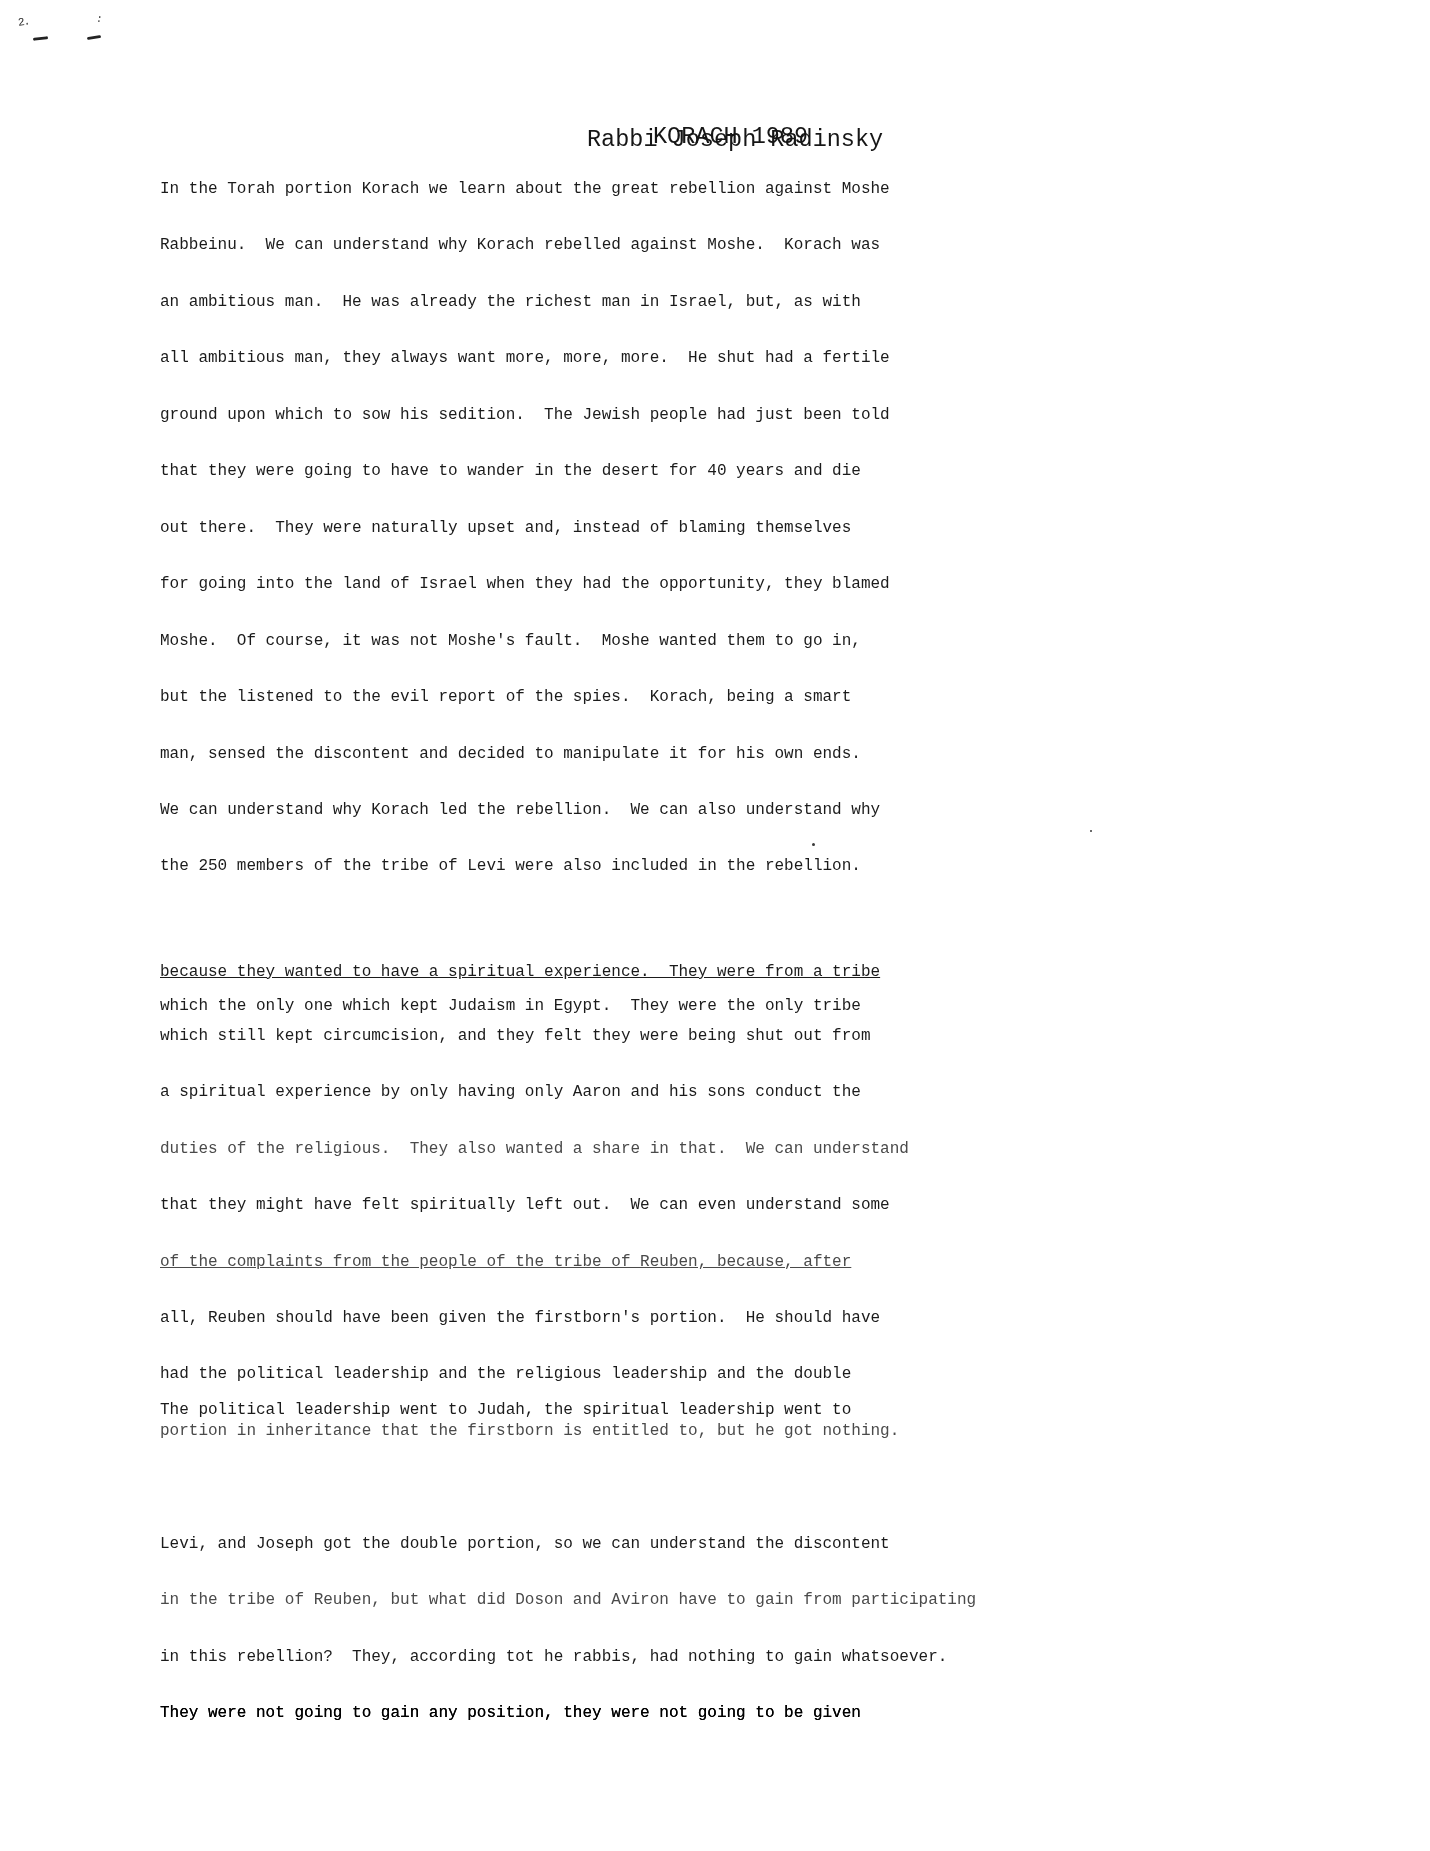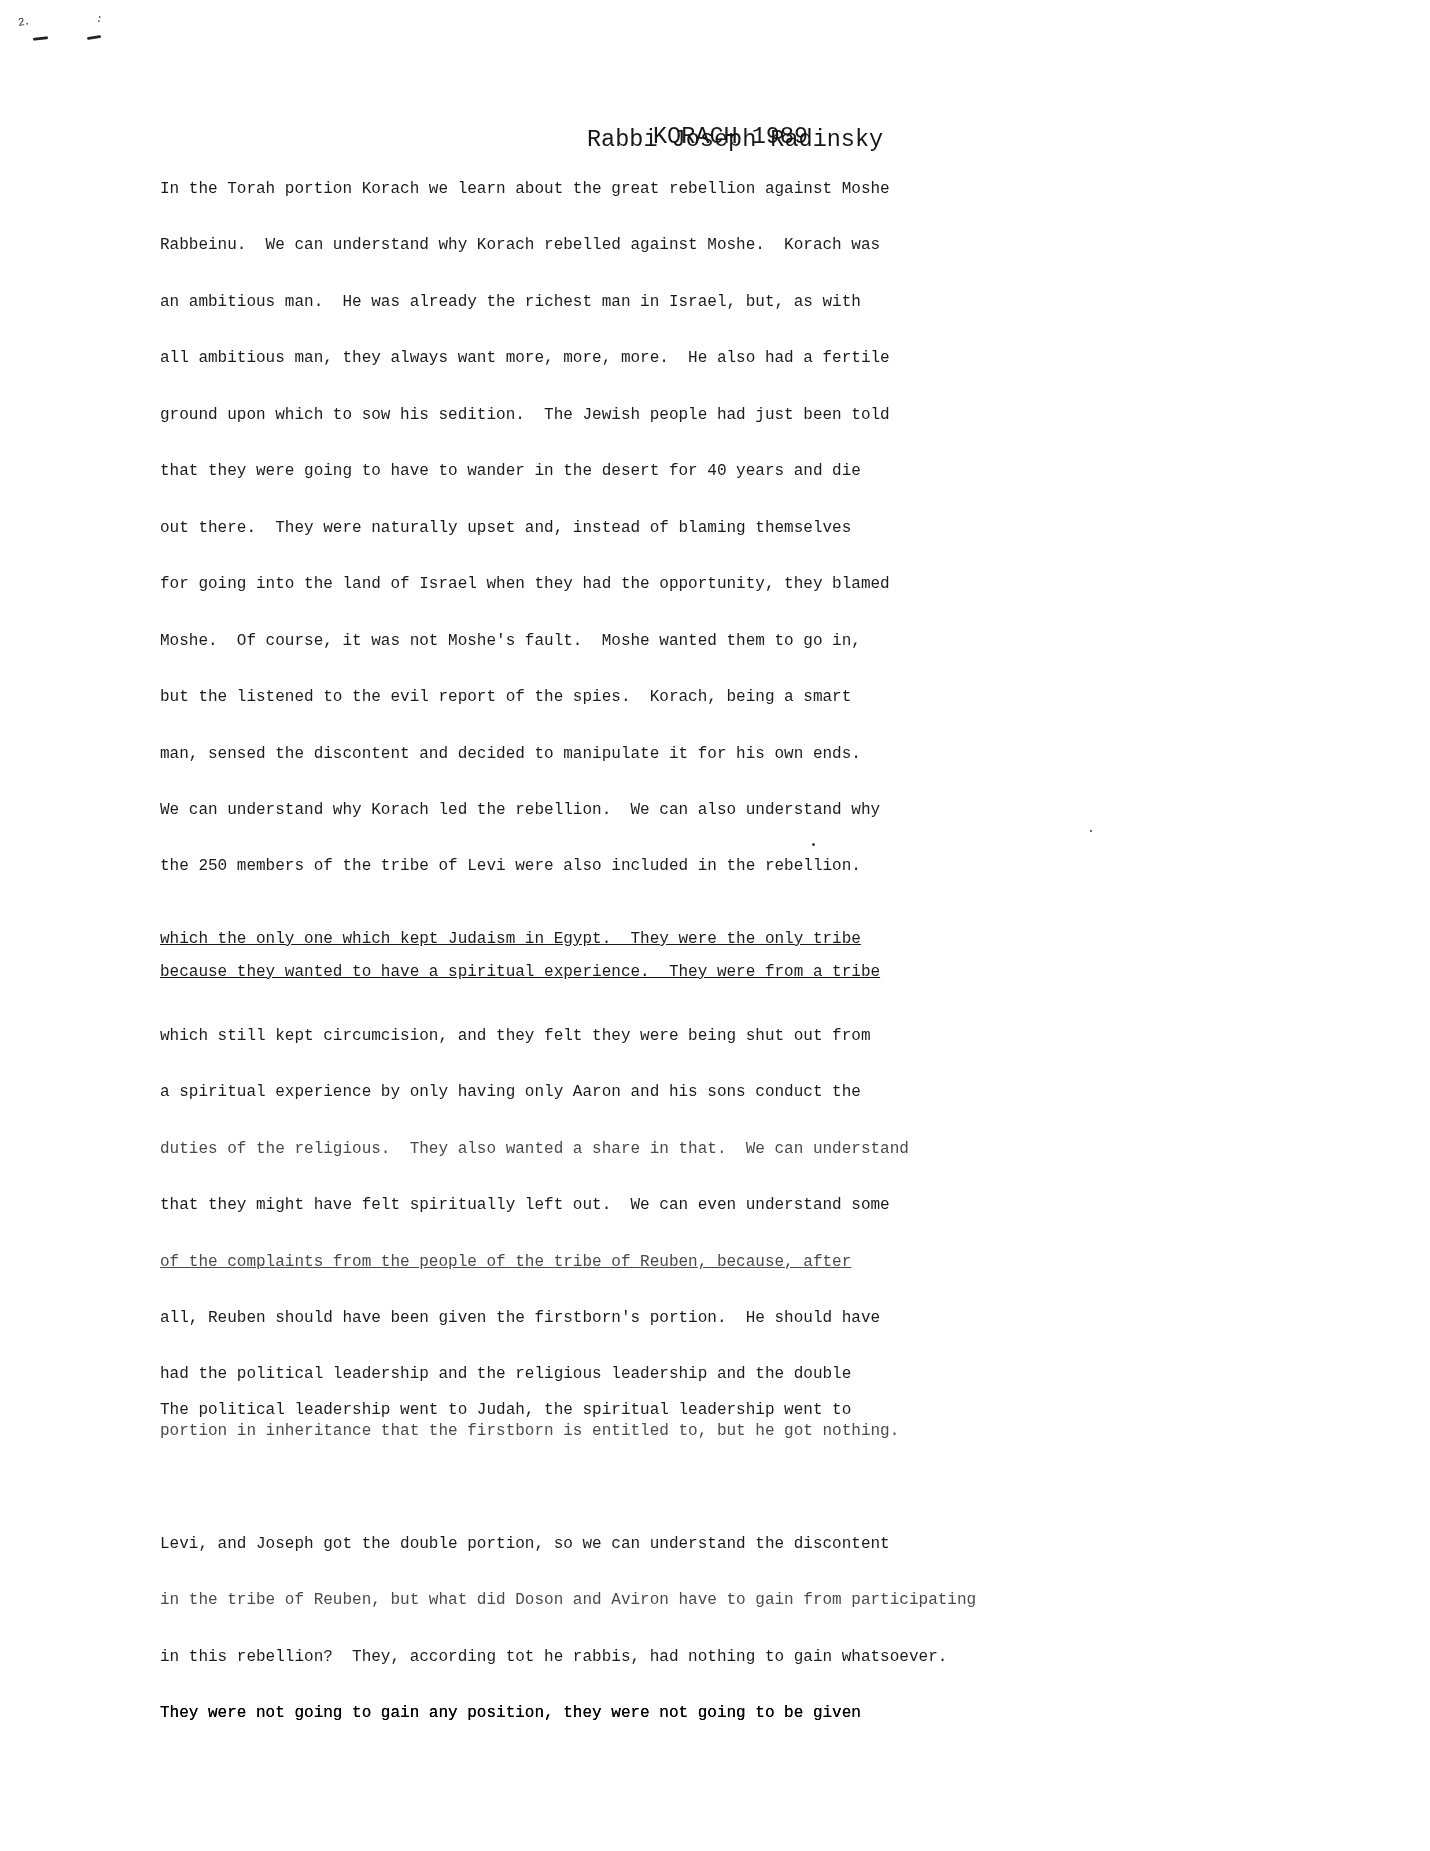--- a/index.html
+++ b/index.html
@@ -59,32 +59,32 @@
   <span class="speck speck-1"></span>
   <span class="speck speck-2"></span>
 
   <div class="title-line title-1">KORACH 1989</div>
   <div class="title-line title-2">Rabbi Joseph Radinsky</div>
 
   <div>
       <div class="body-line" style="top: 174px;">In the Torah portion Korach we learn about the great rebellion against Moshe</div>
       <div class="body-line" style="top: 230.45px;">Rabbeinu.  We can understand why Korach rebelled against Moshe.  Korach was</div>
       <div class="body-line" style="top: 286.9px;">an ambitious man.  He was already the richest man in Israel, but, as with</div>
-      <div class="body-line" style="top: 343.35px;">all ambitious man, they always want more, more, more.  He also had a fertile</div>
+      <div class="body-line" style="top: 343.35px;">all ambitious man, they always want more, more, more.  He shut had a fertile</div>
       <div class="body-line" style="top: 399.8px;">ground upon which to sow his sedition.  The Jewish people had just been told</div>
       <div class="body-line" style="top: 456.25px;">that they were going to have to wander in the desert for 40 years and die</div>
       <div class="body-line" style="top: 512.7px;">out there.  They were naturally upset and, instead of blaming themselves</div>
       <div class="body-line" style="top: 569.15px;">for going into the land of Israel when they had the opportunity, they blamed</div>
       <div class="body-line" style="top: 625.6px;">Moshe.  Of course, it was not Moshe's fault.  Moshe wanted them to go in,</div>
       <div class="body-line" style="top: 682.05px;">but the listened to the evil report of the spies.  Korach, being a smart</div>
       <div class="body-line" style="top: 738.5px;">man, sensed the discontent and decided to manipulate it for his own ends.</div>
       <div class="body-line" style="top: 794.95px;">We can understand why Korach led the rebellion.  We can also understand why</div>
       <div class="body-line" style="top: 851.4px;">the 250 members of the tribe of Levi were also included in the rebellion.</div>
       <div class="body-line" style="top: 957px; text-decoration: underline;">because they wanted to have a spiritual experience.  They were from a tribe</div>
-      <div class="body-line" style="top: 924px; text-decoration: underline;">which the only one which kept Judaism in Egypt.  They were the only tribe</div>
+      <div class="body-line" style="top: 991px;">which the only one which kept Judaism in Egypt.  They were the only tribe</div>
       <div class="body-line" style="top: 1020.75px;">which still kept circumcision, and they felt they were being shut out from</div>
       <div class="body-line" style="top: 1077.2px;">a spiritual experience by only having only Aaron and his sons conduct the</div>
       <div class="body-line light" style="top: 1133.65px;">duties of the religious.  They also wanted a share in that.  We can understand</div>
       <div class="body-line" style="top: 1190.1px;">that they might have felt spiritually left out.  We can even understand some</div>
       <div class="body-line light" style="top: 1246.55px; text-decoration: underline;">of the complaints from the people of the tribe of Reuben, because, after</div>
       <div class="body-line" style="top: 1303px;">all, Reuben should have been given the firstborn's portion.  He should have</div>
       <div class="body-line" style="top: 1359.45px;">had the political leadership and the religious leadership and the double</div>
       <div class="body-line light" style="top: 1415.9px;">portion in inheritance that the firstborn is entitled to, but he got nothing.</div>
       <div class="body-line" style="top: 1395px;">The political leadership went to Judah, the spiritual leadership went to</div>
       <div class="body-line" style="top: 1528.8px;">Levi, and Joseph got the double portion, so we can understand the discontent</div>

